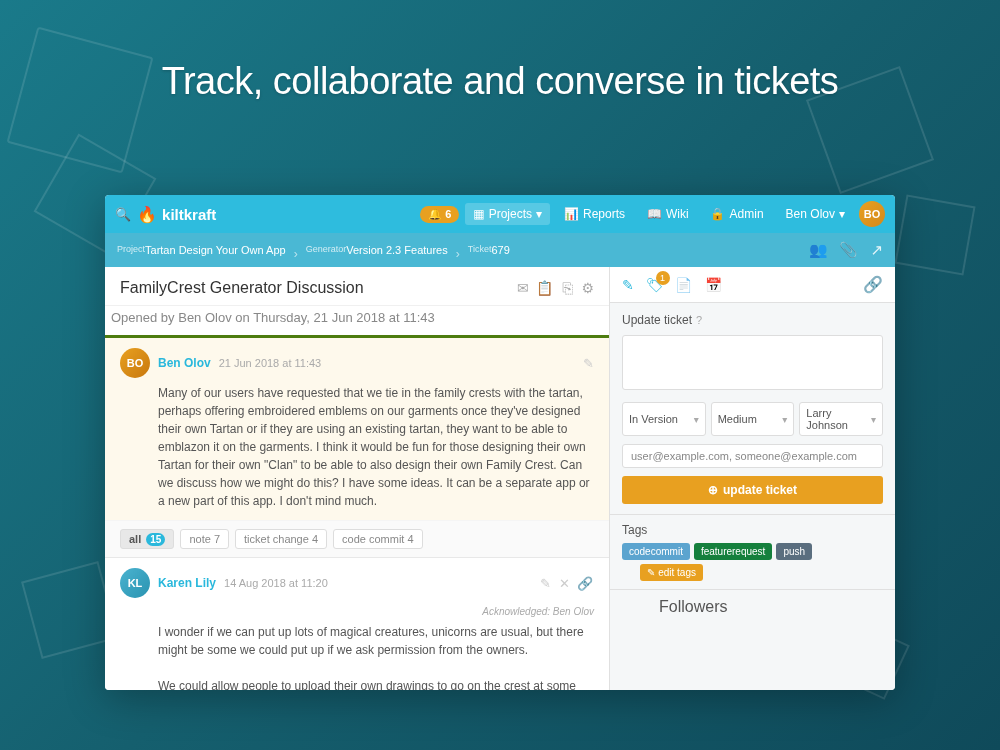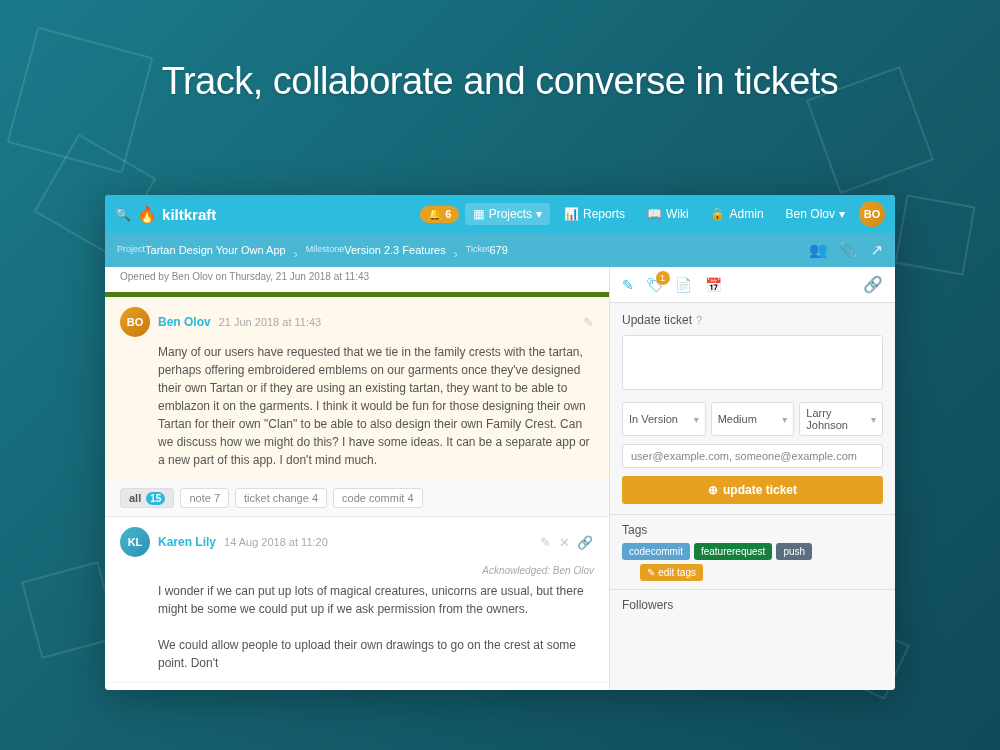--- a/index.html
+++ b/index.html
@@ -201,24 +201,24 @@
       display: flex;
       gap: 8px;
     }
     .disc-action-btn {
       color: #aaa;
       font-size: 14px;
       cursor: pointer;
     }
 
     .opened-by {
-      padding: 4px 15px 10px;
+      padding: 4px 6px 10px;
       color: #888;
-      font-size: 10px;
-      border-bottom: 5px solid #4d7c0f;
+      font-size: 13px;
+      border-bottom: 3px solid #4d7c0f;
     }
 
     
     .comment {
       padding: 10px 15px;
       border-bottom: 1px solid #f5f5f5;
     }
     .comment.highlighted {
       background: #fef9ec;
     }
@@ -450,23 +450,24 @@
       gap: 3px;
       margin-left: 18px;
     }
 
     
     .followers-section {
       padding: 8px 12px;
       border-top: 1px solid #e0e0e0;
     }
     .followers-label {
-      font-size: 12px;
+      font-size: 16px;
       color: #555;
       font-weight: 500;
+      margin-left: 37px;
     }
 
     
     .custom-select {
       border: 1px solid #ddd;
       border-radius: 3px;
       padding: 4px 6px;
       font-size: 11px;
       color: #555;
       background: white;
@@ -538,40 +539,49 @@
     </div>
   </div>
 
   <div class="breadcrumb-bar">
     <div class="breadcrumb-section">
       <span class="breadcrumb-label">Project</span>
       <span class="breadcrumb-value">Tartan Design Your Own App</span>
     </div>
     <span class="breadcrumb-sep">›</span>
     <div class="breadcrumb-section">
-      <span class="breadcrumb-label">Milestone</span>
+      <span class="breadcrumb-label">Generator</span>
       <span class="breadcrumb-value">Version 2.3 Features</span>
     </div>
     <span class="breadcrumb-sep">›</span>
     <div class="breadcrumb-section">
       <span class="breadcrumb-label">Ticket</span>
       <span class="breadcrumb-value">679</span>
     </div>
     <div class="breadcrumb-spacer"></div>
     <div class="breadcrumb-icons">
       <span class="breadcrumb-icon">👥</span>
       <span class="breadcrumb-icon">📎</span>
       <span class="breadcrumb-icon">↗</span>
     </div>
   </div>
 
   <div class="main-content">
 
     <div class="left-panel">
 
+      <div class="discussion-header">
+        <span class="discussion-title">FamilyCrest Generator Discussion</span>
+        <div class="discussion-actions">
+          <span class="disc-action-btn">✉</span>
+          <span class="disc-action-btn">📋</span>
+          <span class="disc-action-btn">⎘</span>
+          <span class="disc-action-btn">⚙</span>
+        </div>
+      </div>
       <div class="opened-by">Opened by Ben Olov on Thursday, 21 Jun 2018 at 11:43</div>
 
       <div class="comment highlighted">
         <div class="comment-header">
           <div class="comment-avatar">
             <span>BO</span>
           </div>
           <span class="comment-author">Ben Olov</span>
           <span class="comment-date">21 Jun 2018 at 11:43</span>
           <span class="comment-edit">✎</span>

